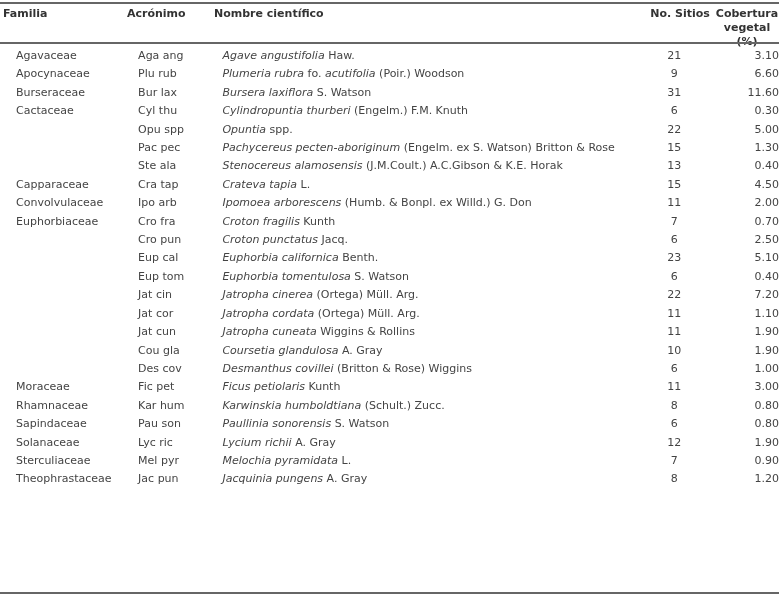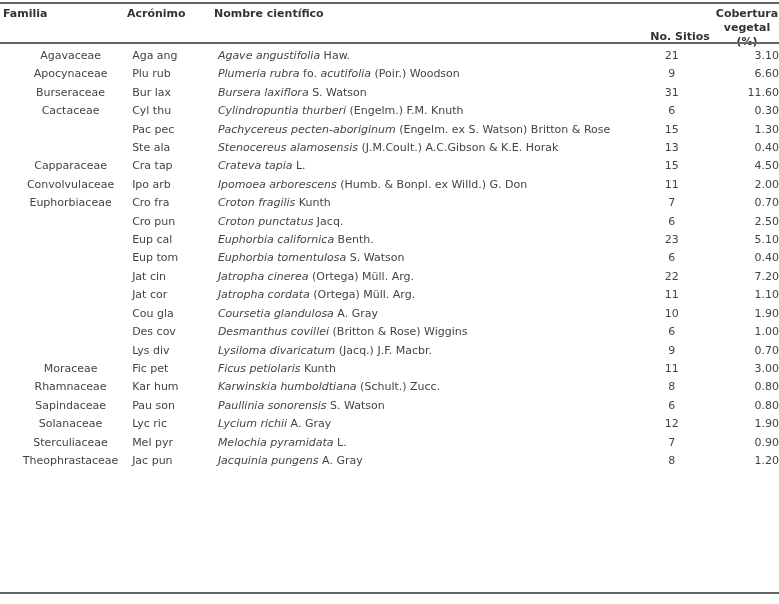--- a/index.html
+++ b/index.html
@@ -6,25 +6,25 @@
   body { width: 779px; height: 604px; overflow: hidden; font-family: "DejaVu Sans", sans-serif; color: #333; }
   .wrap { position: relative; width: 779px; height: 432px; }
   .rule { position: absolute; left: 0; width: 779px; height: 2px; background: #666; }
   .rule.top { top: 2px; }
   .rule.mid { top: 42px; height: 2px; }
   .rule.bot { top: 592px; }
   .hdr { position: absolute; top: 7px; font-size: 11px; font-weight: bold; color: #333; font-family: "DejaVu Sans", sans-serif; line-height: 14px; }
   .hdr.c1 { left: 3px; }
   .hdr.c2 { left: 127px; }
   .hdr.c3 { left: 214px; }
-  .hdr.c4 { left: 650px; width: 60px; text-align: center; margin-top: 23px; }
+  .hdr.c4 { left: 650px; width: 60px; text-align: center; }
   .hdr.c5 { left: 715px; width: 64px; text-align: center; }
   table { position: absolute; top: 47px; left: 0; border-collapse: collapse; font-size: 11px; color: #444; }
   td { padding: 0; height: 18.4px; line-height: 18.4px; white-space: nowrap; vertical-align: middle; }
-  td.fam { width: 124px; padding-left: 9px; text-align: center; }
+  td.fam { width: 124px; padding-left: 16px; }
   td.acr { width: 87px; margin-left: 25px; }
   td.sci { width: 424px; margin-left: 14px; }
   td.sit { width: 63px; text-align: center; }
   td.cov { width: 78px; text-align: right; }
   .it { font-style: italic; }
 </style>
 </head>
 <body>
 
 <div class="wrap">
@@ -64,20 +64,27 @@
         </tr>
         <tr>
           <td class="fam">Cactaceae</td>
           <td class="acr">Cyl thu</td>
           <td class="sci"><span class="it">Cylindropuntia thurberi</span><span> (Engelm.) F.M. Knuth</span></td>
           <td class="sit">6</td>
           <td class="cov">0.30</td>
         </tr>
         <tr>
           <td class="fam"></td>
+          <td class="acr">Opu spp</td>
+          <td class="sci"><span class="it">Opuntia</span><span> spp.</span></td>
+          <td class="sit">22</td>
+          <td class="cov">5.00</td>
+        </tr>
+        <tr>
+          <td class="fam"></td>
           <td class="acr">Pac pec</td>
           <td class="sci"><span class="it">Pachycereus pecten-aboriginum</span><span> (Engelm. ex S. Watson) Britton &amp; Rose</span></td>
           <td class="sit">15</td>
           <td class="cov">1.30</td>
         </tr>
         <tr>
           <td class="fam"></td>
           <td class="acr">Ste ala</td>
           <td class="sci"><span class="it">Stenocereus alamosensis</span><span> (J.M.Coult.) A.C.Gibson &amp; K.E. Horak</span></td>
           <td class="sit">13</td>
@@ -134,38 +141,38 @@
         </tr>
         <tr>
           <td class="fam"></td>
           <td class="acr">Jat cor</td>
           <td class="sci"><span class="it">Jatropha cordata</span><span> (Ortega) Müll. Arg.</span></td>
           <td class="sit">11</td>
           <td class="cov">1.10</td>
         </tr>
         <tr>
           <td class="fam"></td>
+          <td class="acr">Jat cun</td>
+          <td class="sci"><span class="it">Jatropha cuneata</span><span> Wiggins &amp; Rollins</span></td>
+          <td class="sit">11</td>
+          <td class="cov">1.90</td>
+        </tr>
+        <tr>
+          <td class="fam"></td>
           <td class="acr">Cou gla</td>
           <td class="sci"><span class="it">Coursetia glandulosa</span><span> A. Gray</span></td>
           <td class="sit">10</td>
           <td class="cov">1.90</td>
         </tr>
         <tr>
           <td class="fam"></td>
           <td class="acr">Des cov</td>
           <td class="sci"><span class="it">Desmanthus covillei</span><span> (Britton &amp; Rose) Wiggins</span></td>
           <td class="sit">6</td>
           <td class="cov">1.00</td>
-        </tr>
-        <tr>
-          <td class="fam"></td>
-          <td class="acr">Lys div</td>
-          <td class="sci"><span class="it">Lysiloma divaricatum</span><span> (Jacq.) J.F. Macbr.</span></td>
-          <td class="sit">9</td>
-          <td class="cov">0.70</td>
         </tr>
         <tr>
           <td class="fam">Moraceae</td>
           <td class="acr">Fic pet</td>
           <td class="sci"><span class="it">Ficus petiolaris</span><span> Kunth</span></td>
           <td class="sit">11</td>
           <td class="cov">3.00</td>
         </tr>
         <tr>
           <td class="fam">Rhamnaceae</td>

